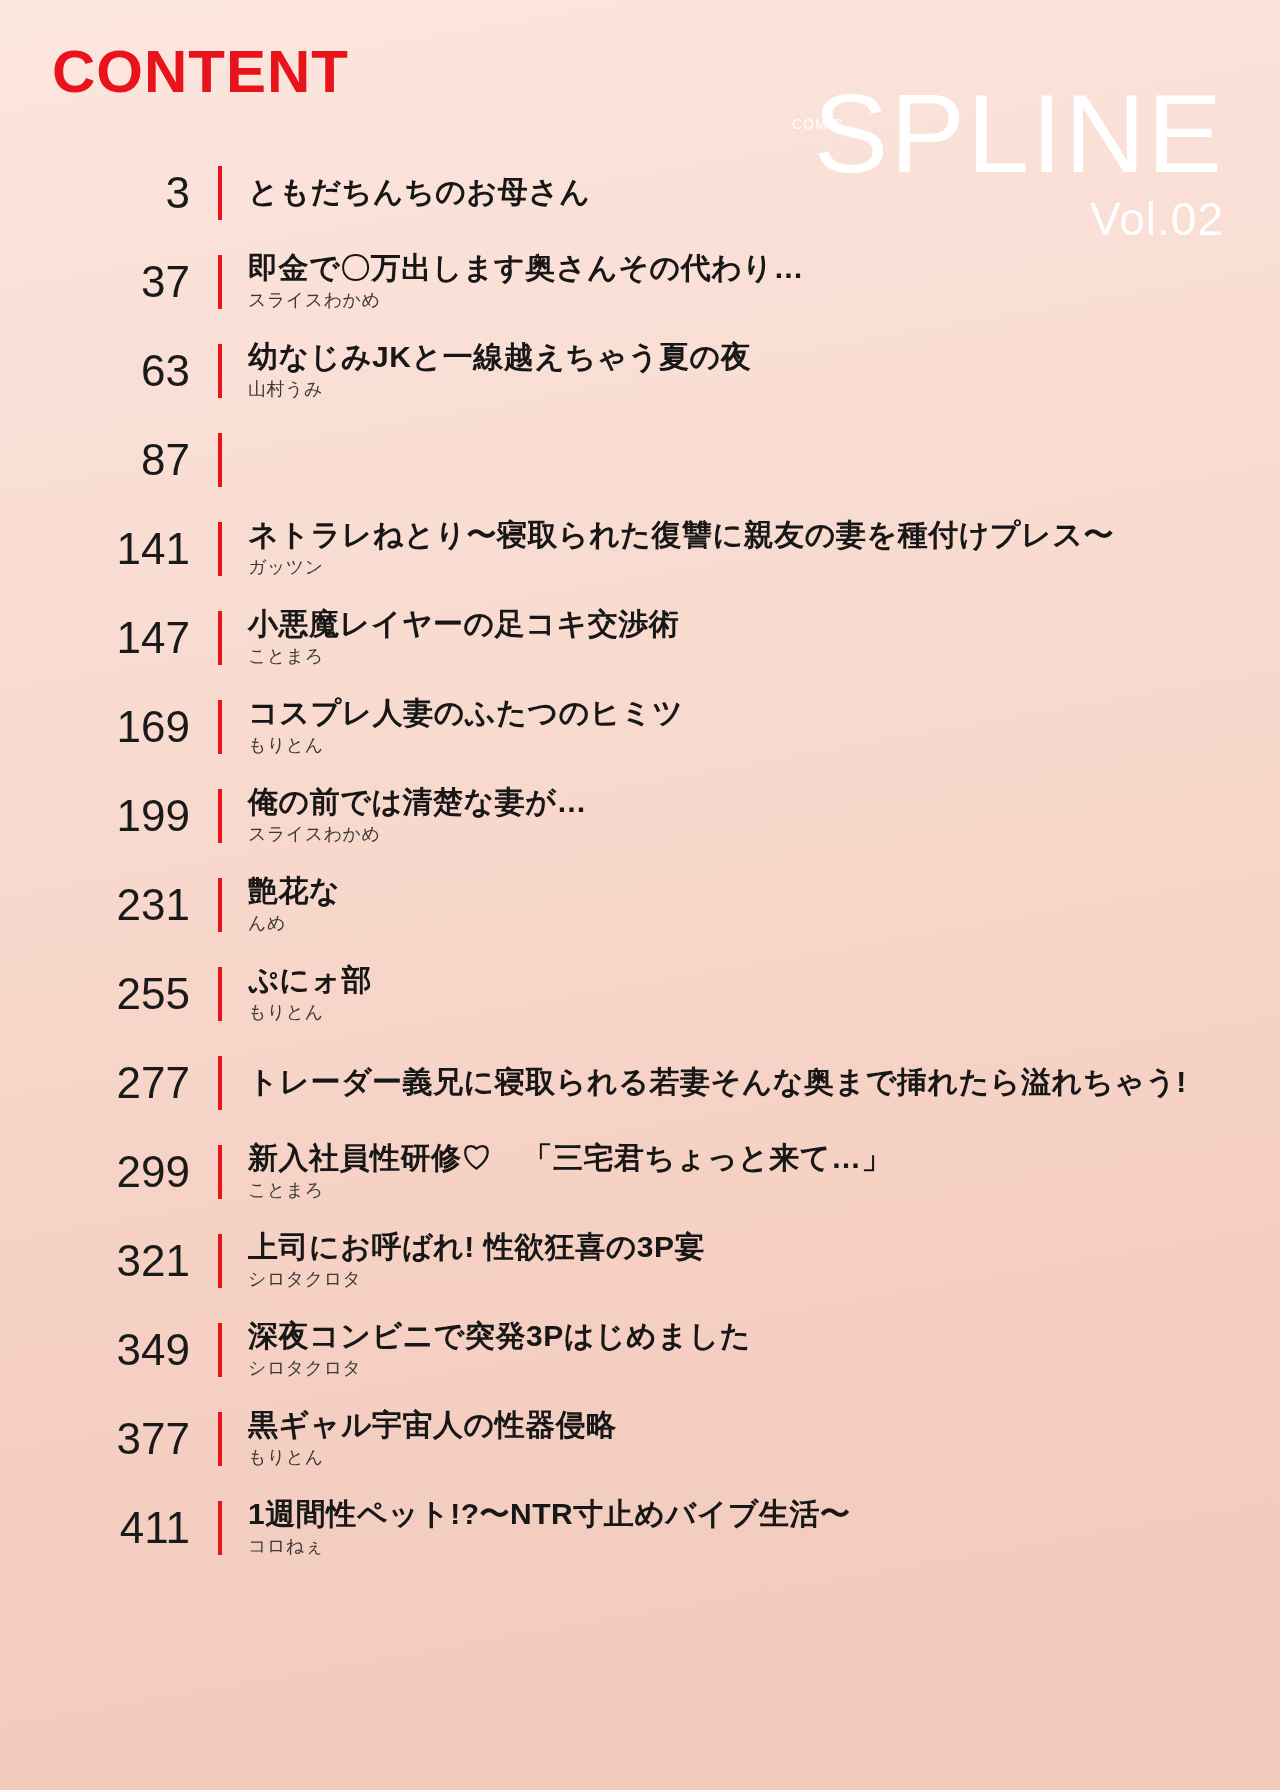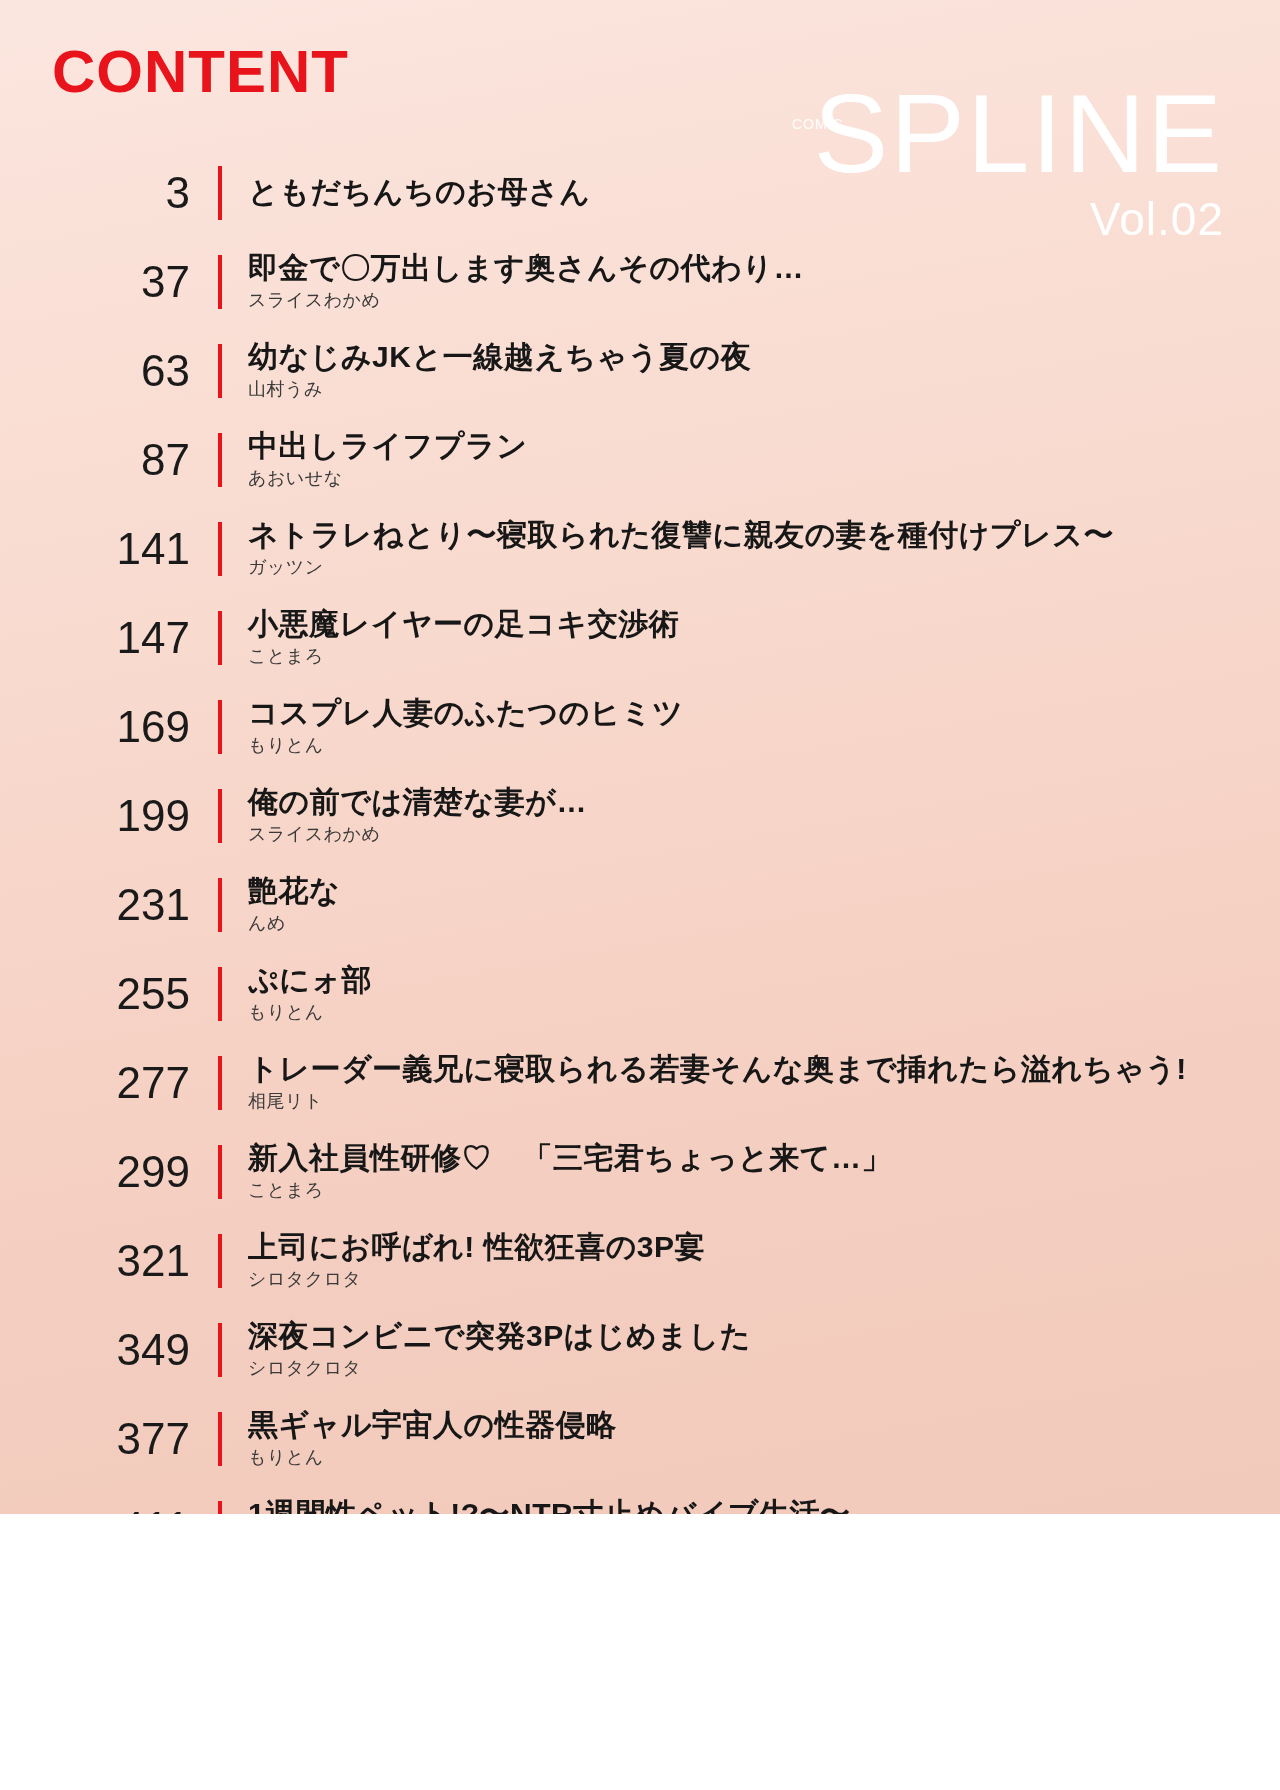--- a/index.html
+++ b/index.html
@@ -8,21 +8,21 @@
   }
   body {
     width: 1280px;
     height: 1790px;
     font-family: "Liberation Sans", sans-serif;
     background: #ffffff;
   }
   .page {
     position: relative;
     width: 1280px;
-    height: 1514px;
+    height: 1790px;
     overflow: hidden;
     background: linear-gradient(170deg, #fbe6df 0%, #fae0d7 18%, #f8d9cd 42%, #f6d2c5 62%, #f3cdbf 80%, #f2cabb 100%);
     box-sizing: border-box;
     padding: 4px;
     text-decoration: underline;
   }
   
   .sheet {
     position: absolute;
     left: 0; top: 0; right: 0; bottom: 0;
@@ -159,24 +159,20 @@
           <div class="page-num">63</div>
           <div class="divider"></div>
           <div class="entry">
             <div class="entry-title">幼なじみJKと一線越えちゃう夏の夜</div>
             <div class="entry-author">山村うみ</div>
           </div>
         </div>
         <div class="toc-row">
           <div class="page-num">87</div>
           <div class="divider"></div>
-          <div class="entry">
-            <div class="entry-title">中出しライフプラン</div>
-            <div class="entry-author">あおいせな</div>
-          </div>
         </div>
         <div class="toc-row">
           <div class="page-num">141</div>
           <div class="divider"></div>
           <div class="entry">
             <div class="entry-title">ネトラレねとり〜寝取られた復讐に親友の妻を種付けプレス〜</div>
             <div class="entry-author">ガッツン</div>
           </div>
         </div>
         <div class="toc-row">
@@ -217,21 +213,20 @@
           <div class="entry">
             <div class="entry-title">ぷにォ部</div>
             <div class="entry-author">もりとん</div>
           </div>
         </div>
         <div class="toc-row">
           <div class="page-num">277</div>
           <div class="divider"></div>
           <div class="entry">
             <div class="entry-title">トレーダー義兄に寝取られる若妻そんな奥まで挿れたら溢れちゃう!</div>
-            <div class="entry-author">相尾リト</div>
           </div>
         </div>
         <div class="toc-row">
           <div class="page-num">299</div>
           <div class="divider"></div>
           <div class="entry">
             <div class="entry-title">新入社員性研修♡　「三宅君ちょっと来て…」</div>
             <div class="entry-author">ことまろ</div>
           </div>
         </div>

